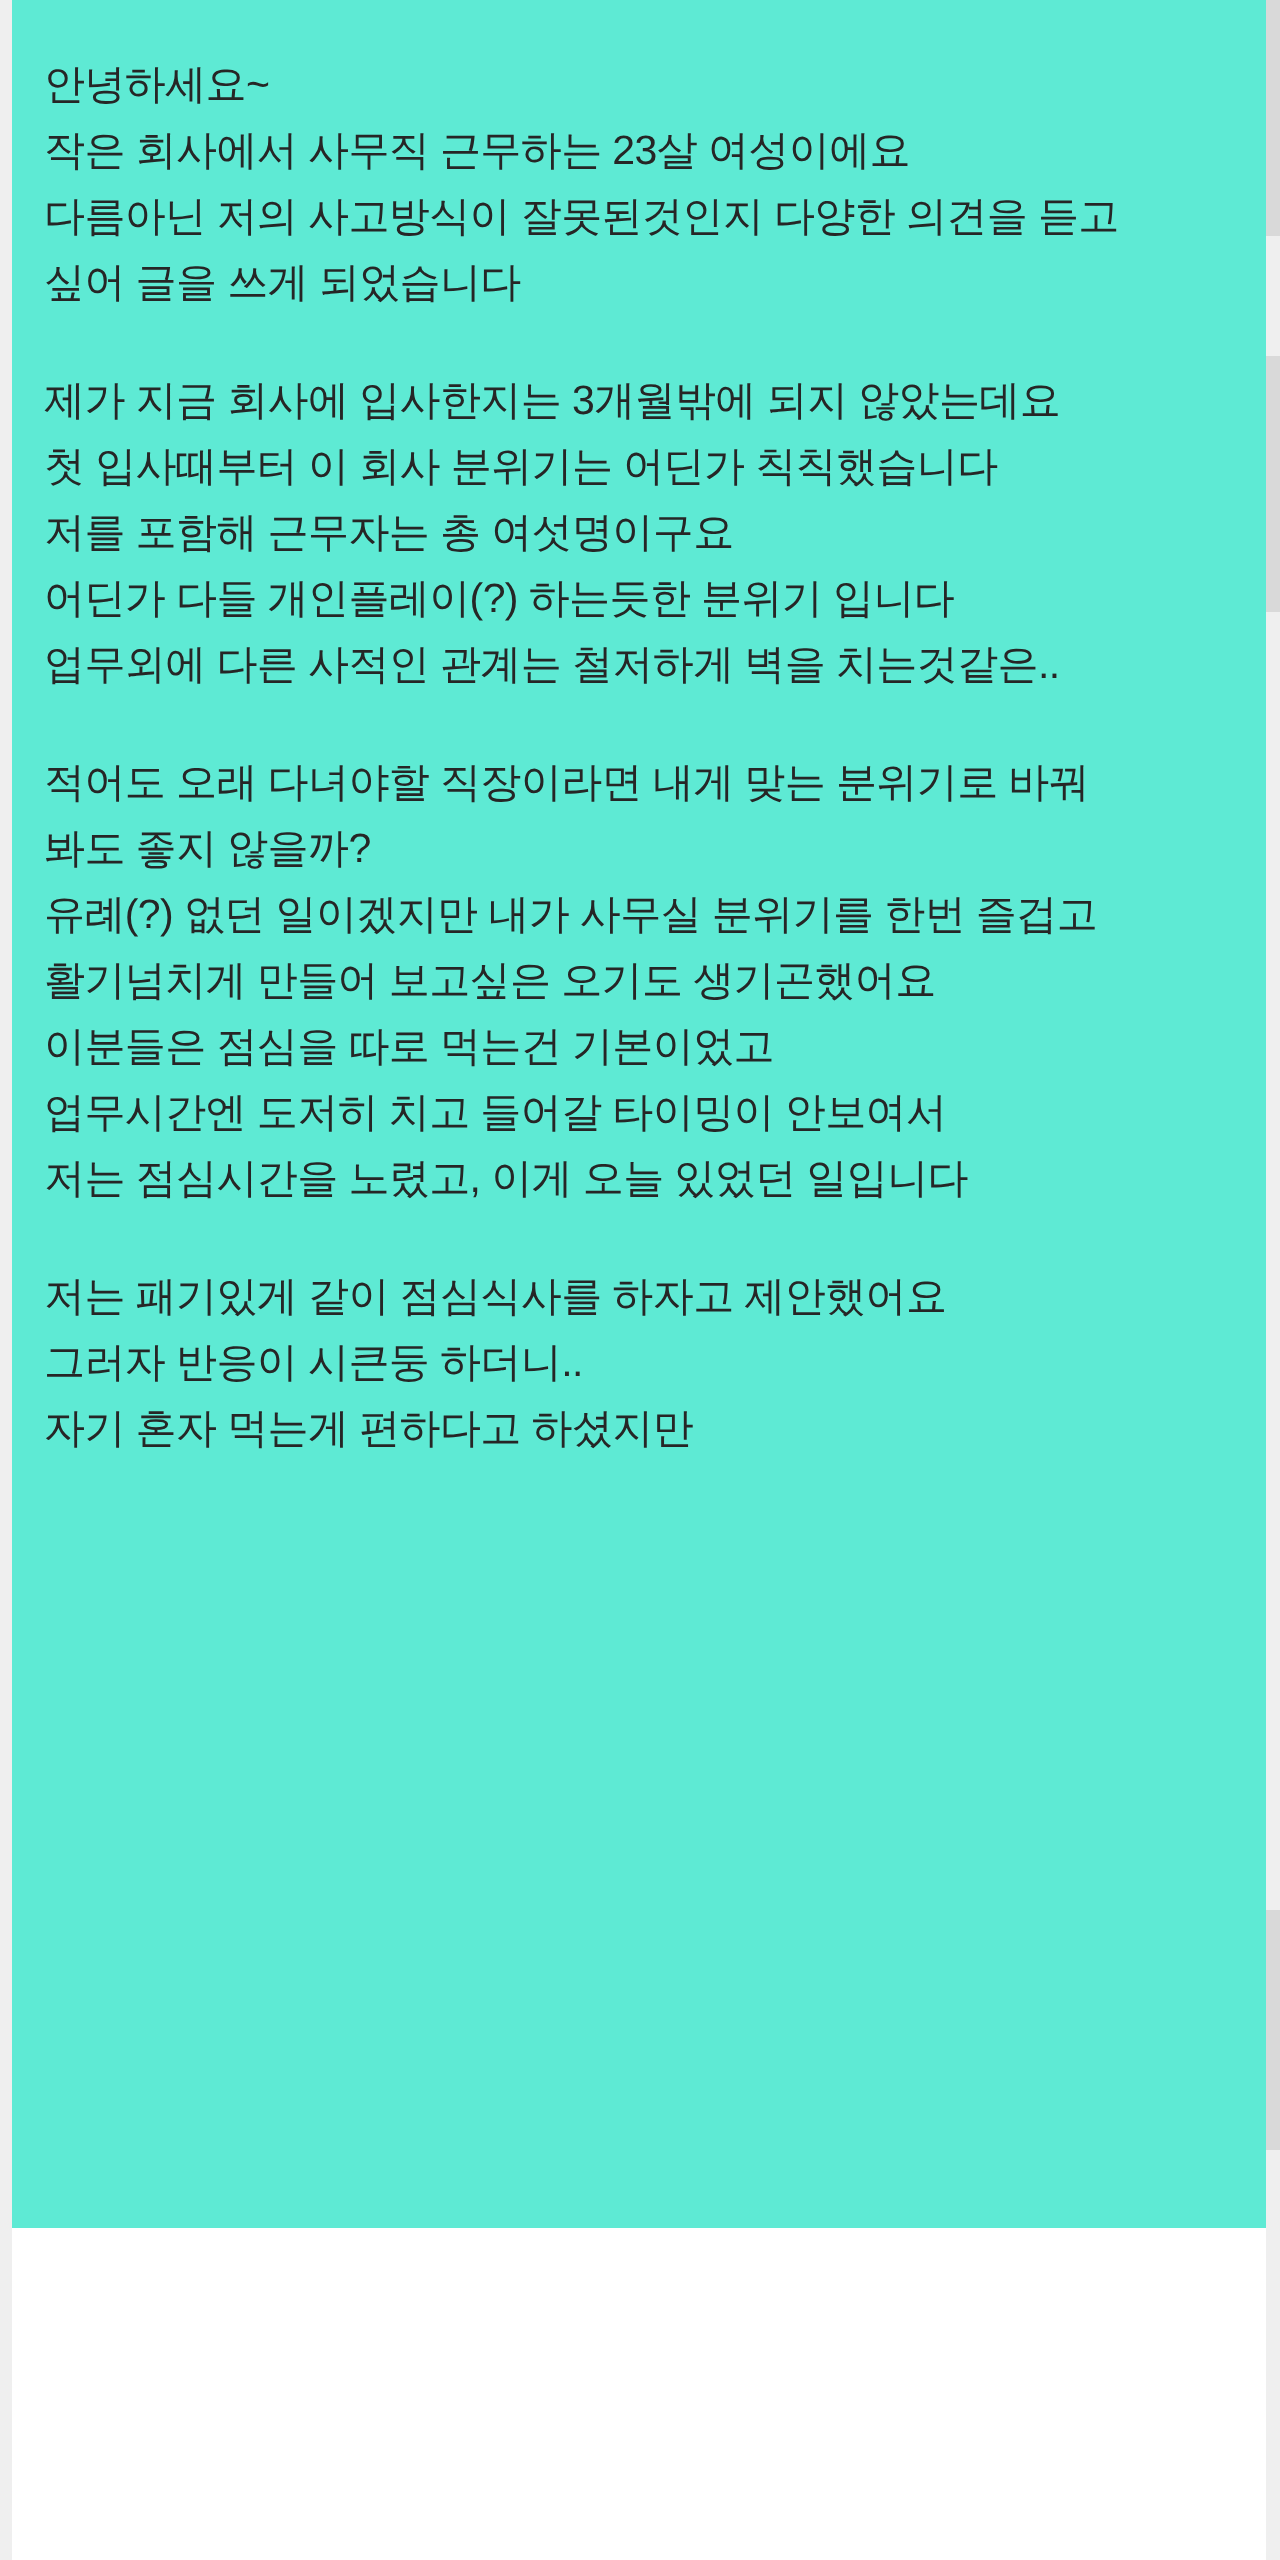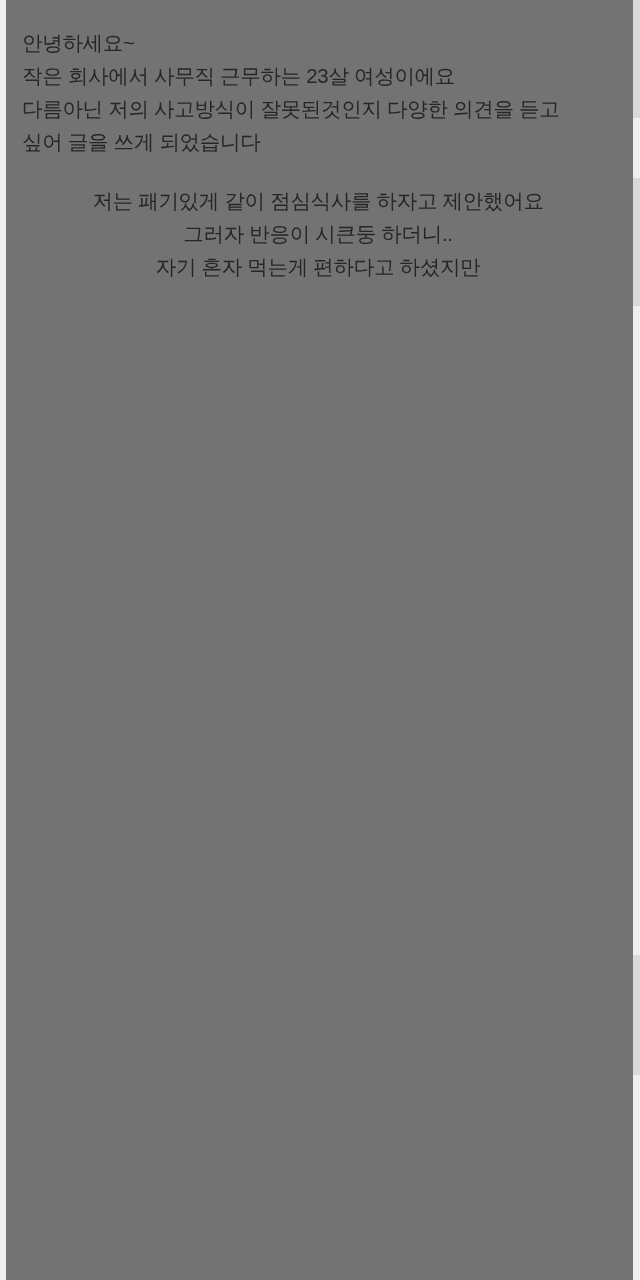--- a/index.html
+++ b/index.html
@@ -9,22 +9,22 @@
   }
   body {
     width: 640px;
     height: 1280px;
     overflow: hidden;
     font-family: "Liberation Sans", "DejaVu Sans", sans-serif;
   }
   #page {
     position: relative;
     width: 640px;
-    height: 1280px;
-    background: #737373;
+    height: 1114px;
+    background: #5eead4;
     box-sizing: border-box;
   }
   .edge-left {
     position: absolute;
     left: 0;
     top: 0;
     width: 6px;
     height: 1280px;
     background: #efefef;
   }
@@ -57,38 +57,49 @@
     line-height: 33px;
     letter-spacing: -0.3px;
     white-space: pre-wrap;
     word-break: keep-all;
   }
   .para:last-child {
     margin-bottom: 0;
   }
   .clipped {
     overflow: hidden;
-    text-align: center;
   }
 </style>
 </head>
 <body>
 
 <div id="page">
 
   <div class="edge-left"></div>
   <div class="edge-right">
   </div>
   <div class="scroll-notch" style="top:0px;height:118px;"></div>
   <div class="scroll-notch" style="top:178px;height:128px;"></div>
   <div class="scroll-notch" style="top:955px;height:120px;"></div>
 
   <div class="content">
     <p class="para">안녕하세요~
 작은 회사에서 사무직 근무하는 23살 여성이에요
 다름아닌 저의 사고방식이 잘못된것인지 다양한 의견을 듣고
 싶어 글을 쓰게 되었습니다</p>
+    <p class="para">제가 지금 회사에 입사한지는 3개월밖에 되지 않았는데요
+첫 입사때부터 이 회사 분위기는 어딘가 칙칙했습니다
+저를 포함해 근무자는 총 여섯명이구요
+어딘가 다들 개인플레이(?) 하는듯한 분위기 입니다
+업무외에 다른 사적인 관계는 철저하게 벽을 치는것같은..</p>
+    <p class="para">적어도 오래 다녀야할 직장이라면 내게 맞는 분위기로 바꿔
+봐도 좋지 않을까?
+유례(?) 없던 일이겠지만 내가 사무실 분위기를 한번 즐겁고
+활기넘치게 만들어 보고싶은 오기도 생기곤했어요
+이분들은 점심을 따로 먹는건 기본이었고
+업무시간엔 도저히 치고 들어갈 타이밍이 안보여서
+저는 점심시간을 노렸고, 이게 오늘 있었던 일입니다</p>
     <p class="para clipped">저는 패기있게 같이 점심식사를 하자고 제안했어요
 그러자 반응이 시큰둥 하더니..
 자기 혼자 먹는게 편하다고 하셨지만</p>
   </div>
 
 </div>
 
 </body></html>

